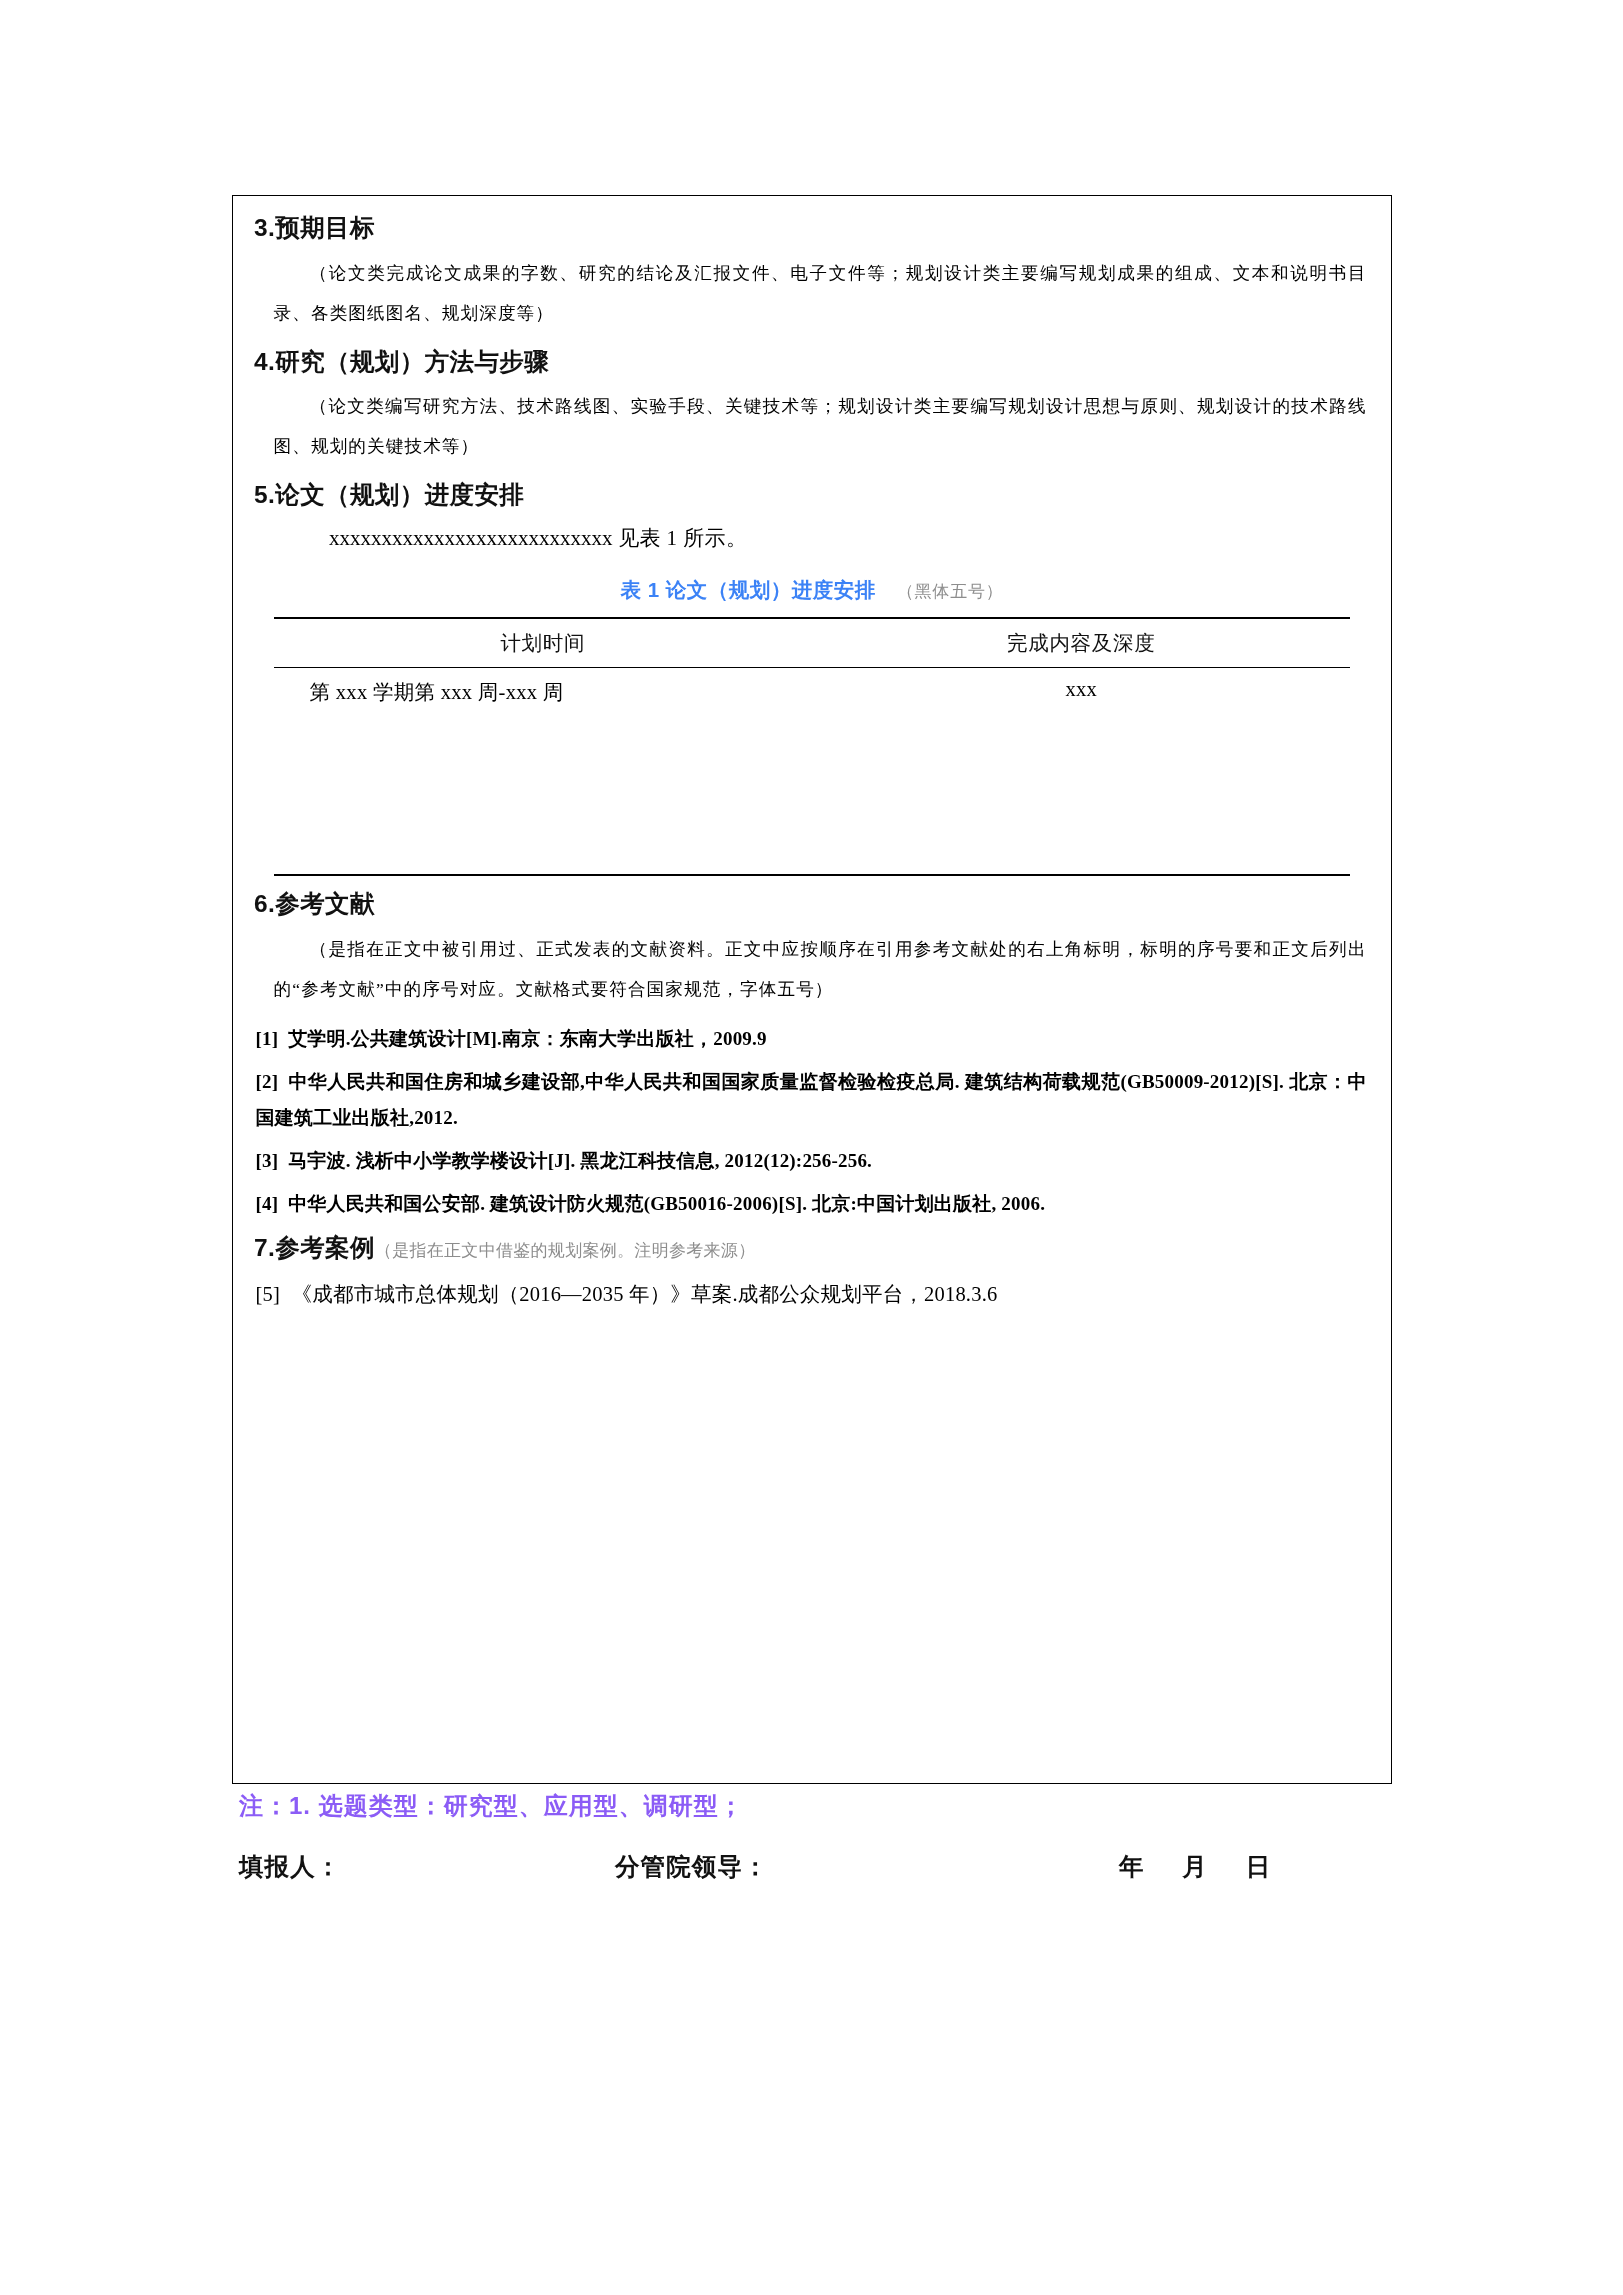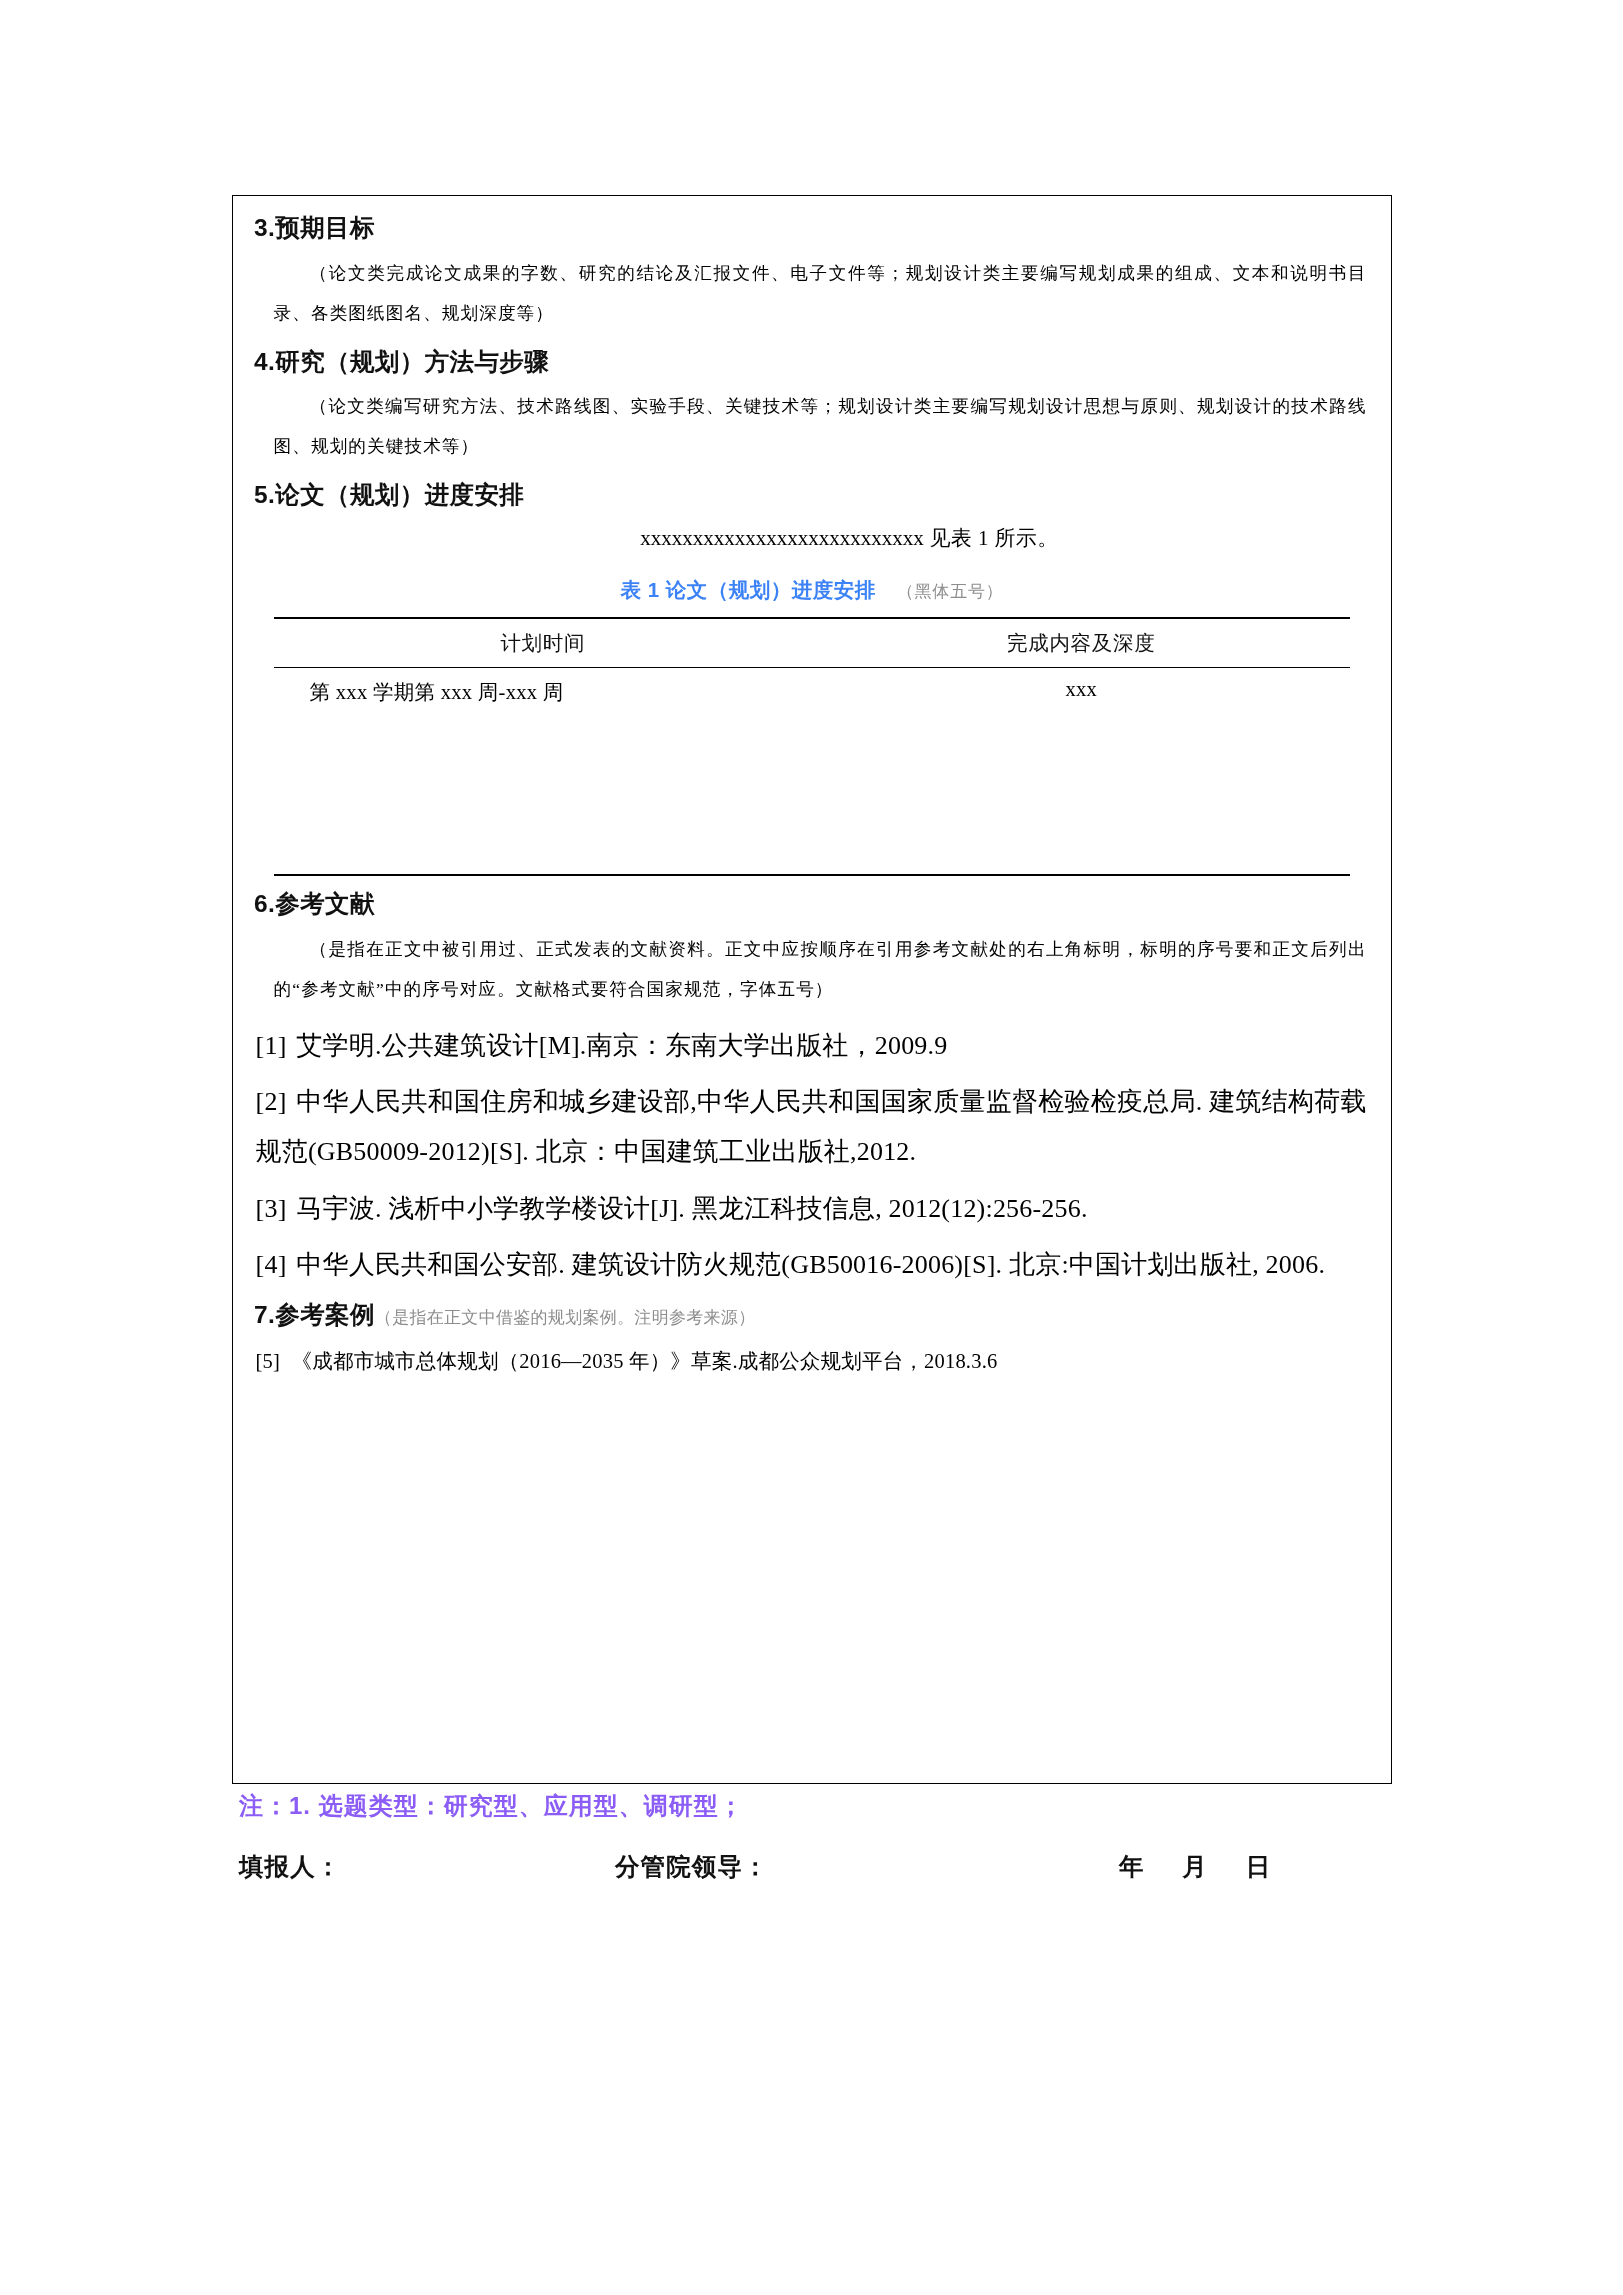--- a/index.html
+++ b/index.html
@@ -95,21 +95,20 @@
     margin: 0;
     padding: 0;
   }
 
   .lead-line {
     font-size: 21px;
     margin: 11.5px 0 0 0;
     padding-left: 75px;
     letter-spacing: 0.4px;
     line-height: 1.6;
-    text-align: center;
   }
   .lead-line .xs {
     font-family: "Liberation Serif", "DejaVu Serif", serif;
     letter-spacing: 0px;
   }
 
   
   .table-wrap {
     margin-top: 21px;
     padding: 0 19.6px 0 19.6px;
@@ -178,27 +177,28 @@
     font-size: 0;
     line-height: 0;
   }
 
   
   .ref-list {
     margin: 11.5px 0 0 0;
     padding: 0;
   }
   .ref-item {
-    font-size: 26px;
+    font-size: 19px;
     line-height: 1.92;
     letter-spacing: 0.2px;
     margin: 0 0 6.5px 0;
     padding: 0 3.3px 0 1.6px;
     text-align: justify;
     text-justify: inter-ideograph;
+    font-weight: bold;
   }
   .ref-item .ref-num {
     margin-right: 9.8px;
   }
   .ref-case {
     font-size: 20.5px;
     line-height: 1.9;
     letter-spacing: 0.2px;
     margin: 11.5px 0 0 0;
     padding-left: 1.6px;

